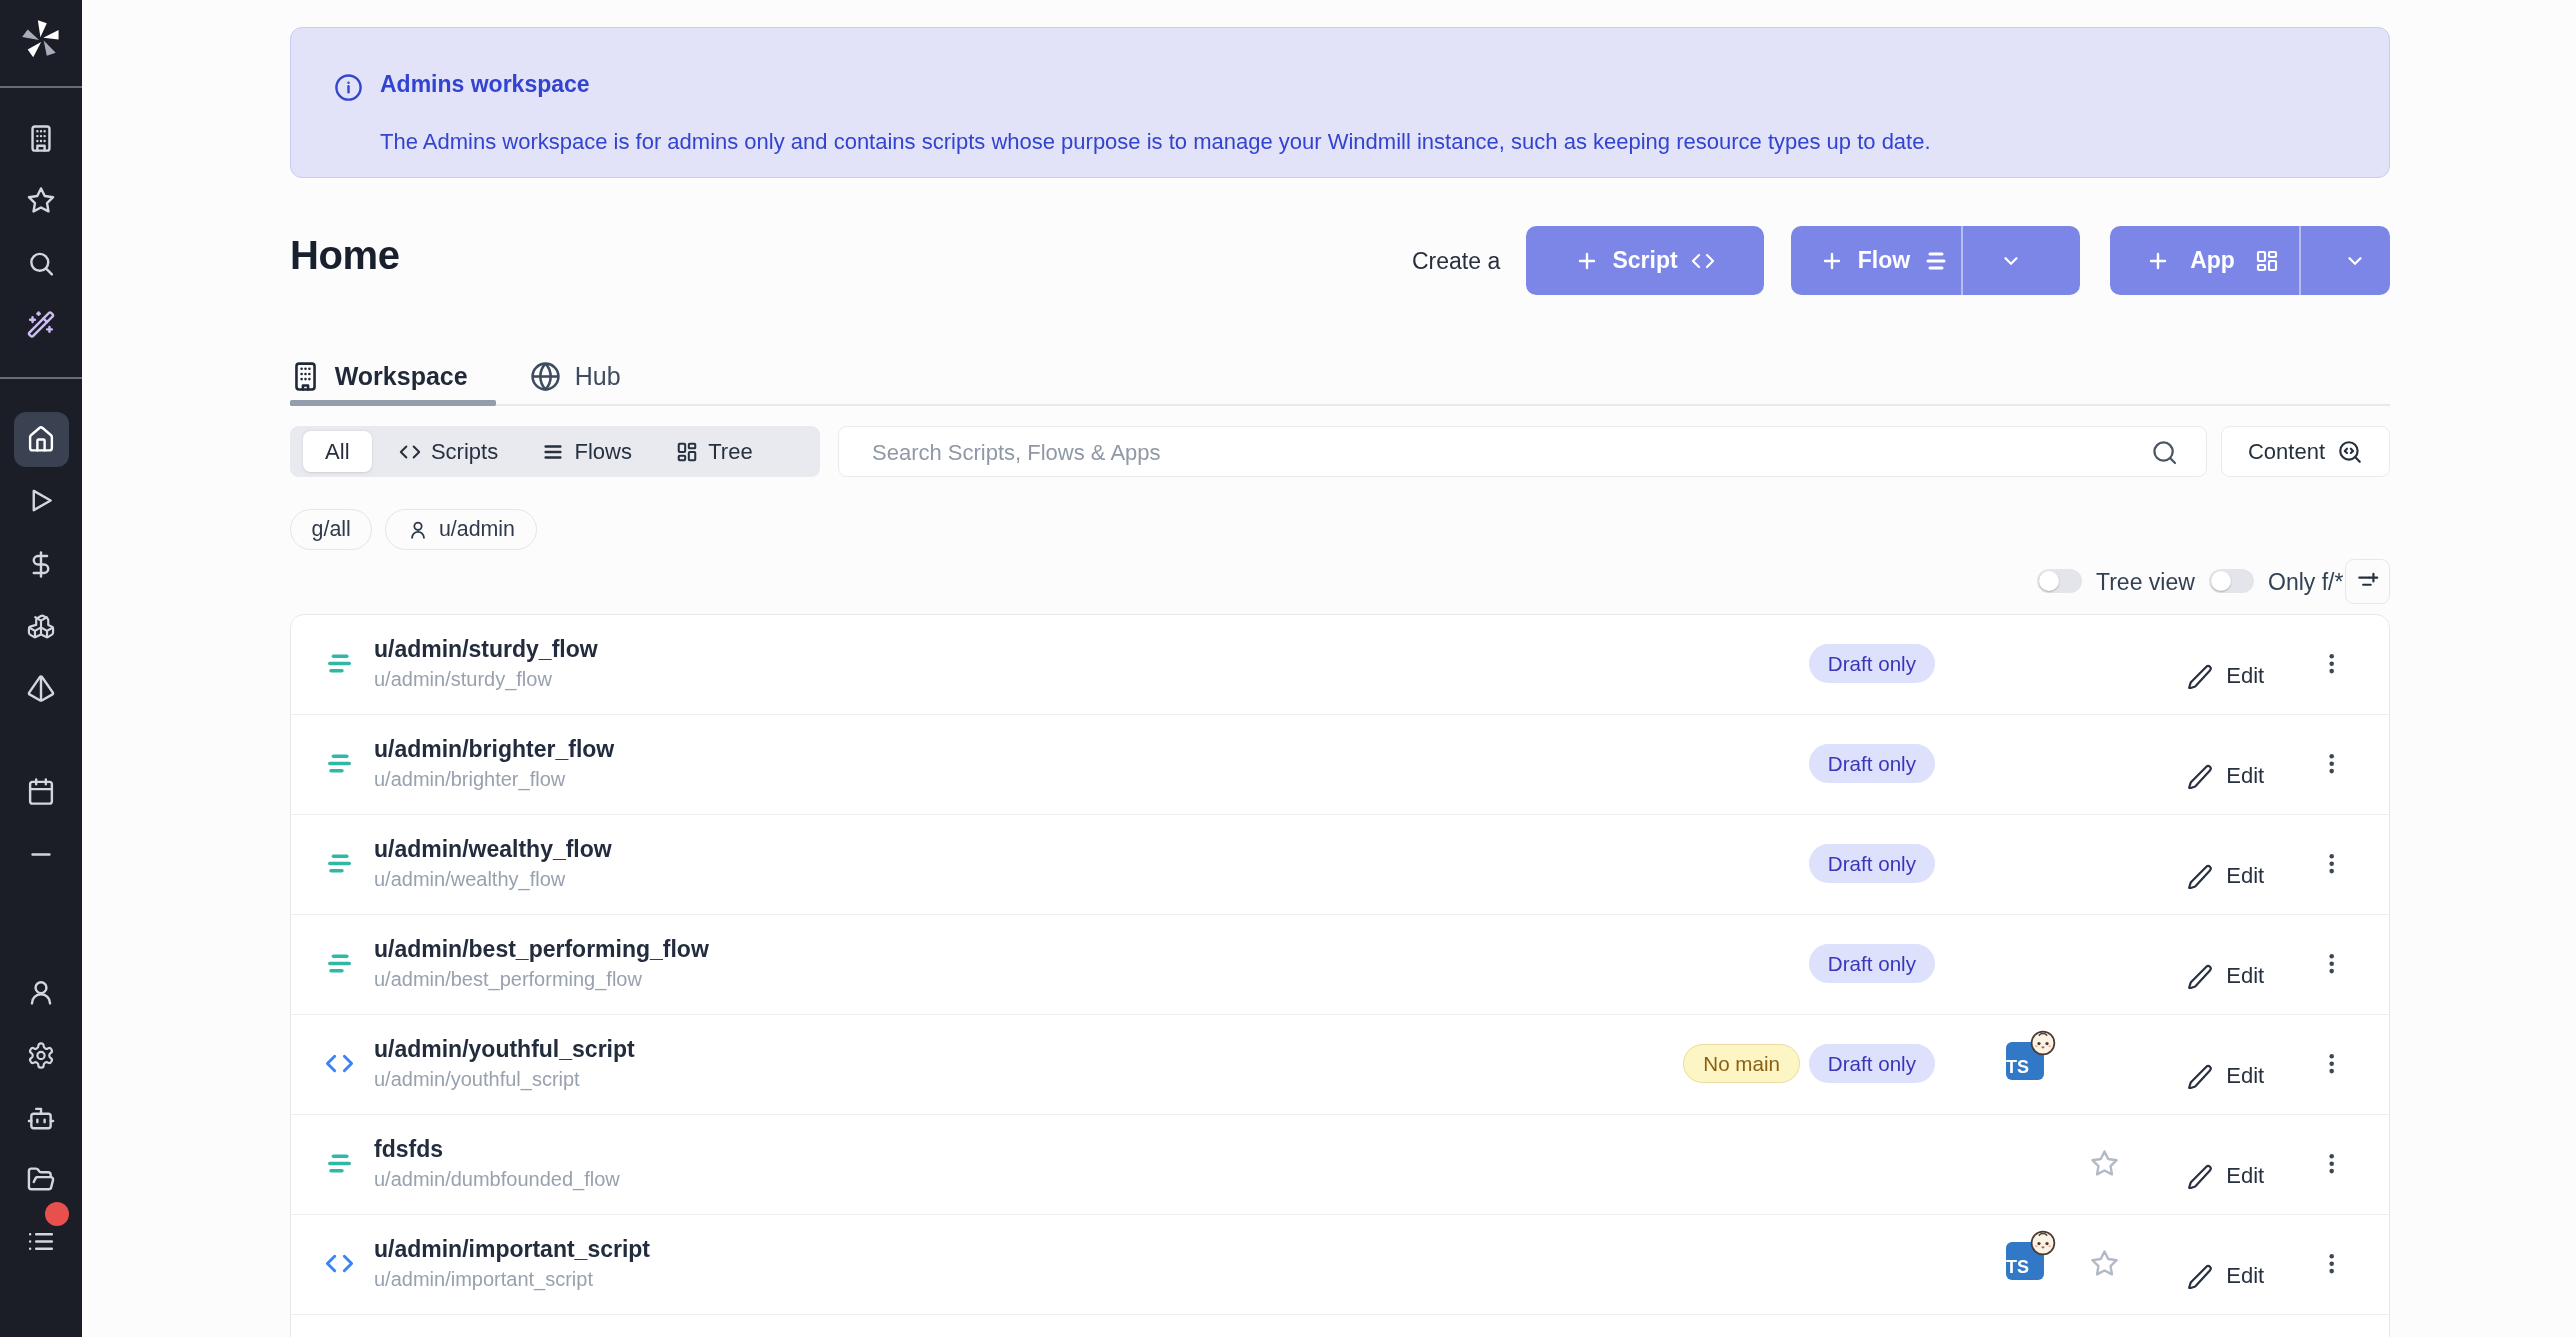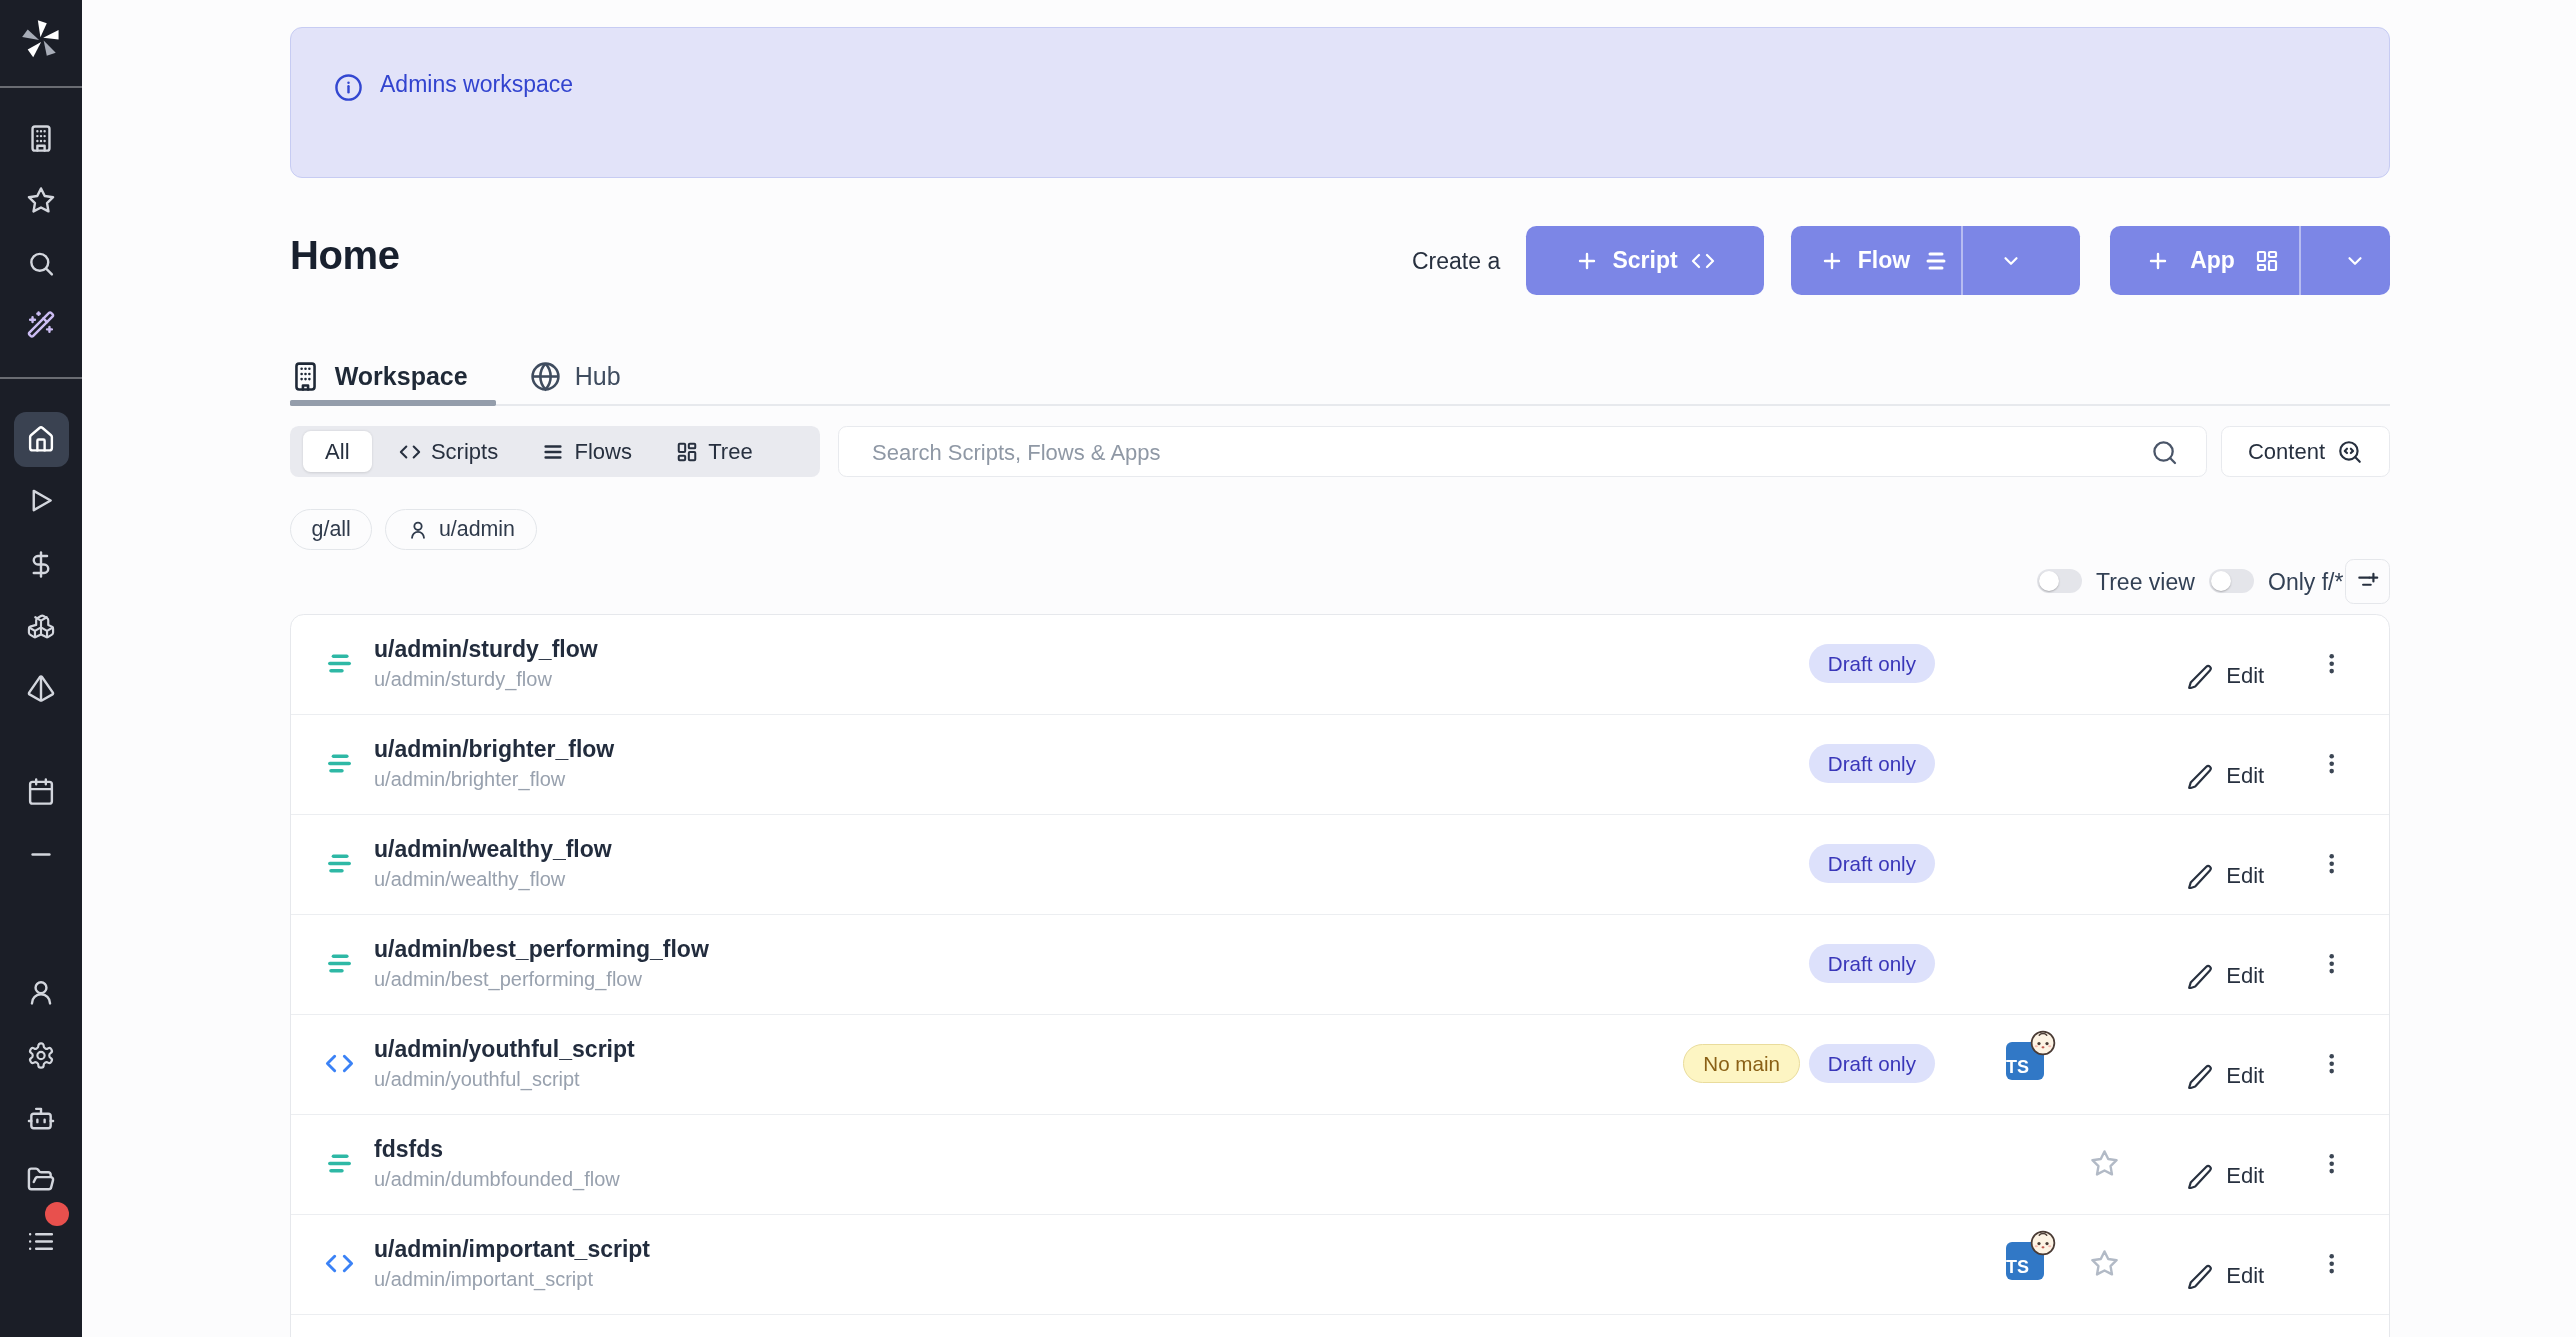--- a/index.html
+++ b/index.html
@@ -15,21 +15,21 @@
   .side-sep{position:absolute;left:0;width:82px;height:1.7px;background:rgba(255,255,255,0.35);}
   .side-active{position:absolute;left:13.7px;width:55px;height:55px;background:#3a4251;border-radius:12px;}
   .side-active .side-icon{top:13px;}
   .logo{position:absolute;left:20.6px;top:19px;width:41px;height:41px;}
   .red-dot{position:absolute;left:45px;top:1202px;width:24px;height:24px;border-radius:50%;background:#e8504d;}
 
   
   .banner{position:absolute;left:290px;top:26.6px;width:2100px;height:151px;background:#e2e3f9;
     border:1.7px solid #c7ccf3;border-radius:12px;box-sizing:border-box;}
   .banner .info{position:absolute;left:43px;top:45px;width:29px;height:29px;color:#3347d1;}
-  .banner .btitle{position:absolute;left:89px;top:43px;font-size:23px;font-weight:normal;color:#3244cf;}
+  .banner .btitle{position:absolute;left:89px;top:43px;font-size:23px;font-weight:bold;color:#3244cf;}
   .banner .bbody{position:absolute;left:89px;top:101px;font-size:22px;color:#3244cf;}
 
   
   .page-title{position:absolute;left:290px;top:233px;font-size:40px;font-weight:bold;color:#18202e;letter-spacing:-0.4px;}
   .create-label{position:absolute;left:1412px;top:248px;font-size:23px;color:#27303f;}
   .cbtn{position:absolute;top:226px;height:69px;background:#7c86e6;border-radius:10.3px;color:#fff;
     display:flex;align-items:center;justify-content:center;gap:13.7px;font-size:23px;font-weight:600;cursor:pointer;}
   .cbtn .ic{width:24px;height:24px;color:#fff;}
   .cbtn .split{align-self:stretch;width:1.7px;background:rgba(255,255,255,0.45);margin:0;}
   .cbtn .chev{width:69px;display:flex;align-items:center;justify-content:center;align-self:stretch;}
@@ -220,20 +220,21 @@
 
 <div class="banner">
   <div class="info">
     <svg viewBox="0 0 24 24" fill="none" stroke="currentColor" stroke-width="2" stroke-linecap="round">
         <circle cx="12" cy="12" r="10"></circle>
         <path d="M12 16v-5"></path>
         <path d="M12 8h.01"></path>
       </svg>
   </div>
   <div class="btitle">Admins workspace</div>
+  <div class="bbody">The Admins workspace is for admins only and contains scripts whose purpose is to manage your Windmill instance, such as keeping resource types up to date.</div>
 </div>
 
 <div class="page-title">Home</div>
 <div class="create-label">Create a</div>
 
 <div class="cbtn" style="left:1526px;width:238px">
   <span class="ic">
       <svg viewBox="0 0 24 24" fill="none" stroke="currentColor" stroke-width="2.4" stroke-linecap="round">
         <path d="M5 12h14M12 5v14"></path>
       </svg>

